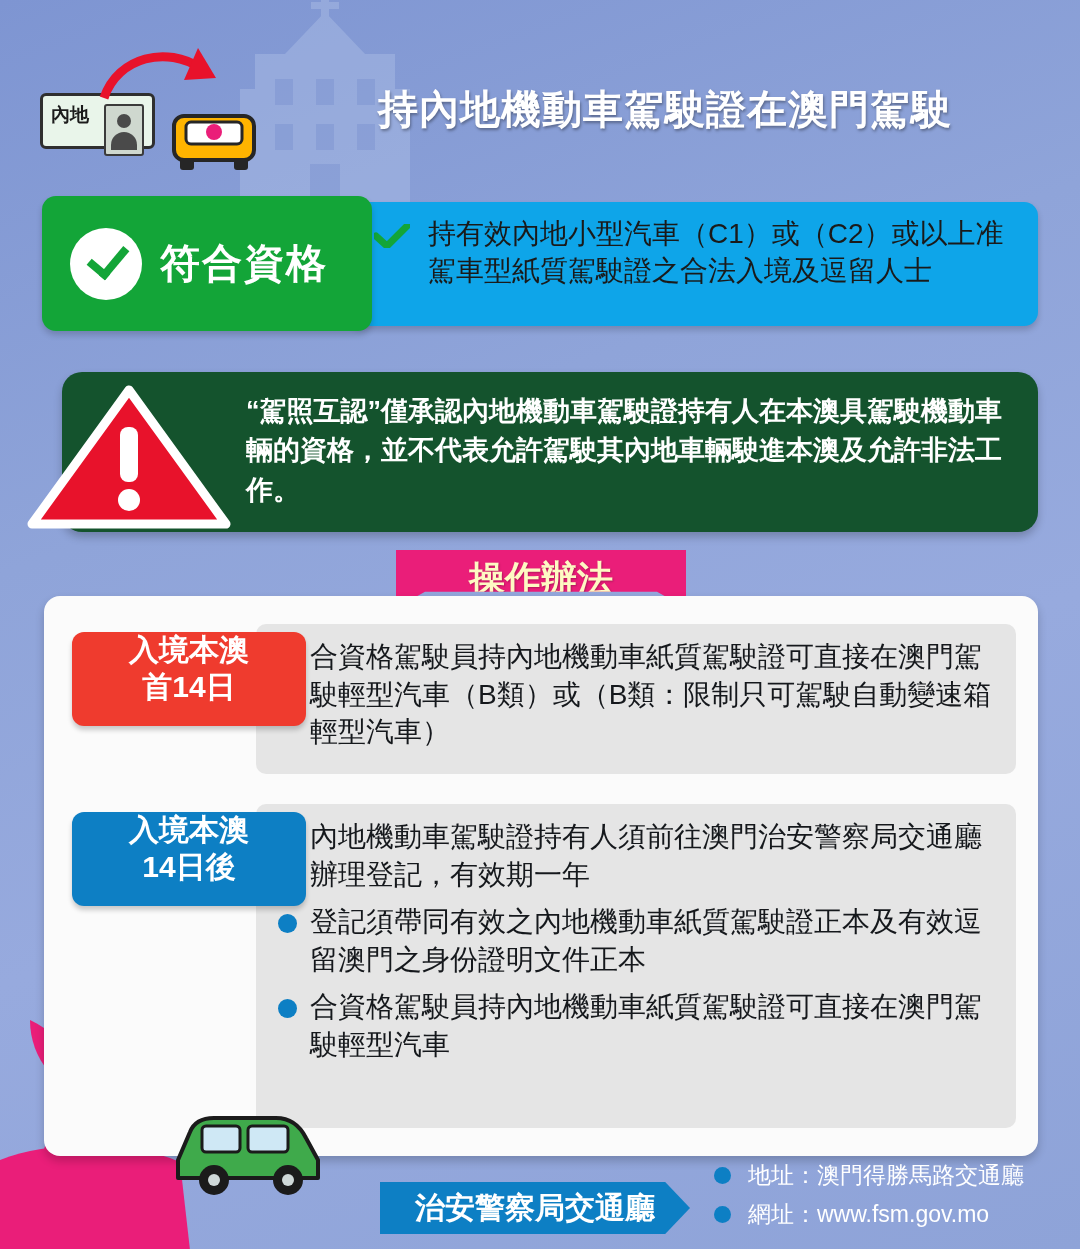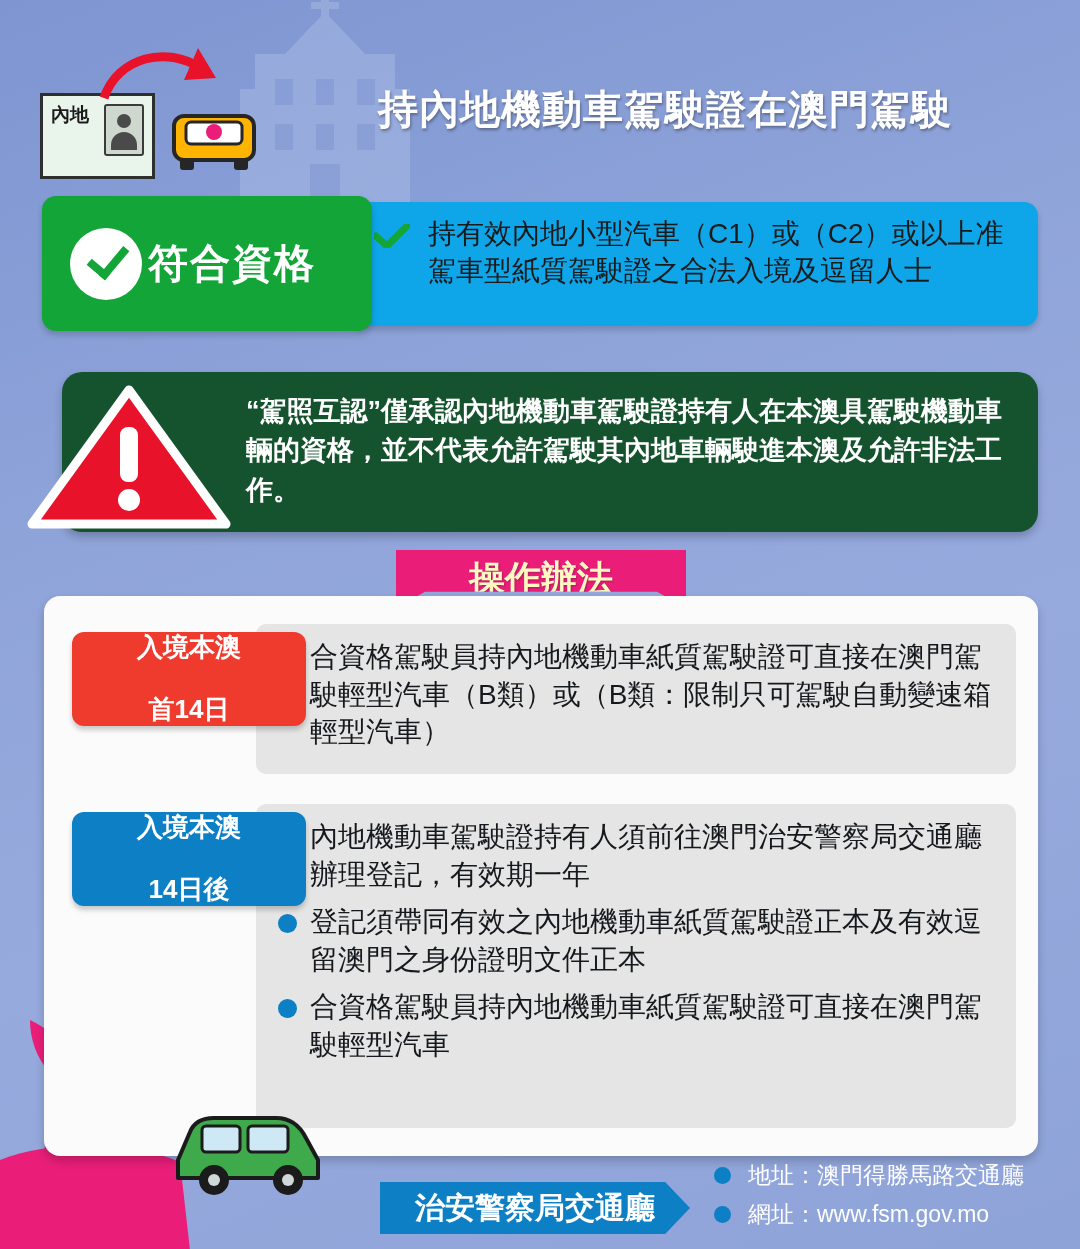--- a/index.html
+++ b/index.html
@@ -28,22 +28,22 @@
   
   .header-title{
     position:absolute; left:378px; top:82px; width:670px;
     color:#ffffff; font-size:40px; font-weight:bold; letter-spacing:1px;
     text-shadow:1px 2px 3px rgba(0,0,0,.35);
     white-space:nowrap;
   }
 
   
   .idcard{
-    position:absolute; left:40px; top:93px; width:115px; height:86px;
-    background:#e9f5ea; border:3px solid #2f2f2f; border-radius:0;
+    position:absolute; left:40px; top:93px; width:115px; height:56px;
+    background:#e9f5ea; border:3px solid #2f2f2f; border-radius:6px;
   }
   .idcard .idtxt{
     position:absolute; left:8px; top:6px; font-size:19px; font-weight:bold; color:#1b1b1b;
   }
   .idcard .photo{
     position:absolute; right:8px; top:8px; width:40px; height:52px; background:#cfd8cf;
     border:2px solid #3b3b3b; border-radius:3px;
   }
   .idcard .photo:after{
     content:""; position:absolute; left:50%; top:8px; transform:translateX(-50%);
@@ -56,21 +56,21 @@
   .arrow-red{ position:absolute; left:98px; top:48px; width:120px; height:60px; }
 
   .car-top{ position:absolute; left:168px; top:96px; width:92px; height:84px; }
 
   
   .elig-wrap{ position:absolute; left:42px; top:196px; width:996px; height:140px; }
   .elig-green{
     position:absolute; left:0; top:0; width:330px; height:135px;
     background:#13a538; border-radius:14px;
     box-shadow:0 4px 6px rgba(0,0,0,.18);
-    display:flex; align-items:center; gap:6px; padding-left:28px;
+    display:flex; align-items:center; gap:18px; padding-left:28px;
   }
   .elig-green .label{ color:#fff; font-size:40px; font-weight:bold; letter-spacing:2px; }
   .circle-check{
     width:72px; height:72px; border-radius:50%; background:#fff; position:relative; flex:none;
   }
   .circle-check:after{
     content:""; position:absolute; left:19px; top:18px; width:30px; height:16px;
     border-left:8px solid #13a538; border-bottom:8px solid #13a538;
     transform:rotate(-50deg);
   }
@@ -107,22 +107,22 @@
   }
 
   
   .panel{
     position:absolute; left:44px; top:596px; width:994px; height:560px;
     background:#fbfbfb; border-radius:16px; box-shadow:0 5px 10px rgba(0,0,0,.2);
   }
 
   .tag{
     position:absolute; width:234px; height:94px; border-radius:12px;
-    color:#fff; font-size:26px; font-weight:bold; line-height:1.22;
-    display:flex; flex-direction:column; align-items:center; justify-content:space-between;
+    color:#fff; font-size:30px; font-weight:bold; line-height:1.22;
+    display:flex; flex-direction:column; align-items:center; justify-content:flex-start;
     box-shadow:0 4px 5px rgba(0,0,0,.2);
   }
   .tag-1{ left:72px; top:632px; background:#ef3b2e; }
   .tag-2{ left:72px; top:812px; background:#0d7fc4; }
 
   .block{
     position:absolute; background:#e5e5e5; border-radius:10px;
   }
   .block-1{ left:256px; top:624px; width:760px; height:150px; }
   .block-2{ left:256px; top:804px; width:760px; height:324px; }

